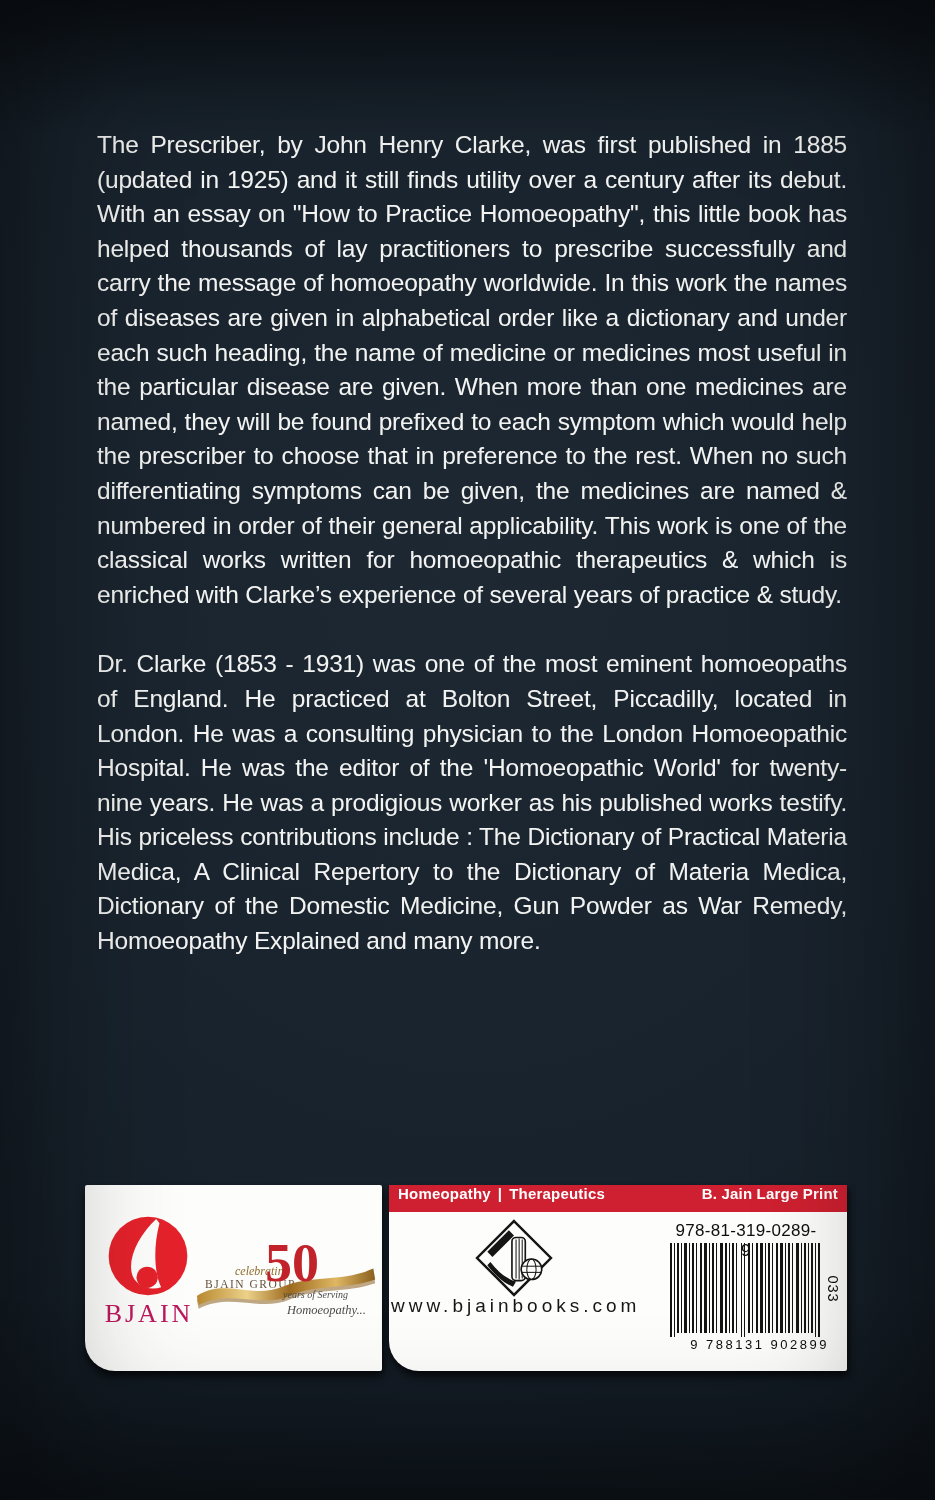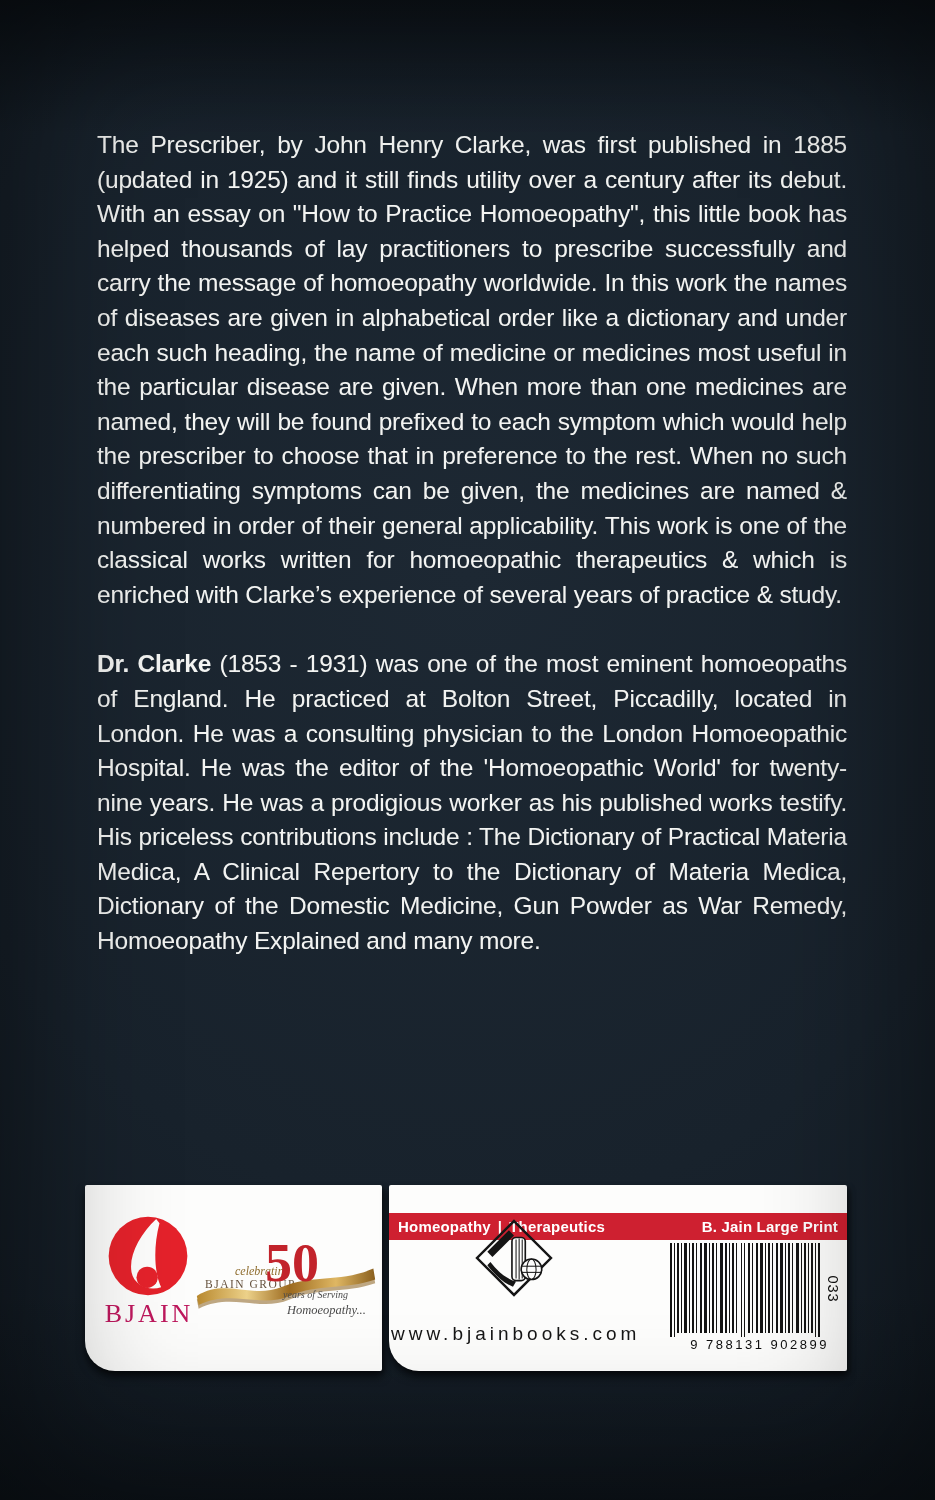--- a/index.html
+++ b/index.html
@@ -16,21 +16,21 @@
   }
 
   
   .copy {
     position:absolute; left:97px; top:128px; width:750px;
     color:#f3f4f2; font-size:24.5px; line-height:34.6px;
     text-align:justify; letter-spacing:-0.2px;
     text-shadow:0 0 1px rgba(255,255,255,0.12);
   }
   .copy p { margin:0 0 35px 0; }
-  .copy strong { font-weight:bold; }
+  .copy strong { font-weight:normal; }
 
   
   .card {
     position:absolute; top:1185px; height:186px; background:#fdfdfc;
     box-shadow:0 6px 9px rgba(0,0,0,0.55), 3px 3px 5px rgba(0,0,0,0.35);
   }
   .card-left  { left:85px;  width:297px; border-radius:2px 2px 2px 30px; }
   .card-right { left:389px; width:458px; border-radius:2px 2px 2px 30px; }
 
   
@@ -44,27 +44,27 @@
   .group-name  { top:8px;  left:4px;  font-family:"Liberation Serif",serif; font-size:11.5px; letter-spacing:1.5px; color:#64513d;margin-top:27px; }
   .celebrating { top:21px; left:34px; font-family:"Liberation Serif",serif; font-style:italic; font-size:12px; color:#8f6d2e; }
   .fifty       { top:-2px; left:64px; font-family:"Liberation Serif",serif; font-size:54px; font-weight:bold; color:#c2232b; line-height:0.85; z-index:2; }
   .ribbon      { position:absolute; left:-6px; top:16px; width:182px; height:52px; z-index:1; }
   .tagline1    { top:46px; left:82px; font-family:"Liberation Serif",serif; font-style:italic; font-size:10px; color:#4c4c4c; z-index:3; }
   .tagline2    { top:60px; left:86px; font-family:"Liberation Serif",serif; font-style:italic; font-size:12.5px; color:#4c4c4c; z-index:3; }
 
   
   .red-strip {
     position:absolute; left:0; top:0; width:100%; height:27px; background:#ce2030;
-    display:flex; align-items:center; justify-content:space-between;
+    display:flex; justify-content:space-between;
     padding:0 9px; box-sizing:border-box;
-    color:#ffffff; font-weight:bold; font-size:15px; letter-spacing:0.2px;margin-top:28px;
+    color:#ffffff; font-weight:bold; font-size:15px; letter-spacing:0.2px;
   }
   .red-strip .sep { margin:0 7px; font-weight:bold; }
   .bjb-logo  { position:absolute; left:86px; top:34px; width:78px; height:78px; }
-  .website   { position:absolute; left:2px; top:110px; width:246px; font-size:19px; letter-spacing:4px; color:#161616;margin-top:28px; }
+  .website   { position:absolute; left:2px; top:110px; width:246px; font-size:19px; letter-spacing:4px; color:#161616; }
   .isbn      { position:absolute; left:282px; top:36px; width:150px; text-align:center; font-size:17px; letter-spacing:0.3px; color:#0e0e0e; }
   .barcode   { position:absolute; left:281px; top:58px; width:150px; height:94px; }
   .bc-digits { position:absolute; left:272px; top:152px; width:168px; text-align:right; font-size:13px; letter-spacing:2.5px; color:#0e0e0e; }
   .side-num  { position:absolute; left:430px; top:96px; font-size:14.5px; letter-spacing:1px; color:#0e0e0e; transform:rotate(90deg); transform-origin:center; }
 </style>
 </head>
 <body>
 
 <div class="page">
 
@@ -118,20 +118,21 @@
       <line x1="43" y1="19" x2="43" y2="59" stroke="#151515" stroke-width="1"></line>
       <line x1="46" y1="20" x2="46" y2="58" stroke="#151515" stroke-width="1"></line>
       <circle cx="55" cy="49" r="10" fill="#fdfdfc" stroke="#151515" stroke-width="1.6"></circle>
       <ellipse cx="55" cy="49" rx="4.5" ry="10" fill="none" stroke="#151515" stroke-width="1"></ellipse>
       <line x1="45" y1="46" x2="65" y2="46" stroke="#151515" stroke-width="1"></line>
       <line x1="45" y1="52" x2="65" y2="52" stroke="#151515" stroke-width="1"></line>
     </svg>
 
     <div class="website">www.bjainbooks.com</div>
 
+    <div class="isbn">978-81-319-0289-9</div>
 
     <svg class="barcode" viewBox="0 0 150 94" preserveAspectRatio="none" aria-hidden="true">
       <g fill="#141414">
         <rect x="0" y="0" width="2" height="94"></rect>
           <rect x="4" y="0" width="1" height="94"></rect>
         <rect x="7" y="0" width="2" height="90"></rect>
           <rect x="11" y="0" width="1" height="90"></rect>
         <rect x="14" y="0" width="3" height="90"></rect>
           <rect x="19" y="0" width="1" height="90"></rect>
         <rect x="22" y="0" width="2" height="90"></rect>

